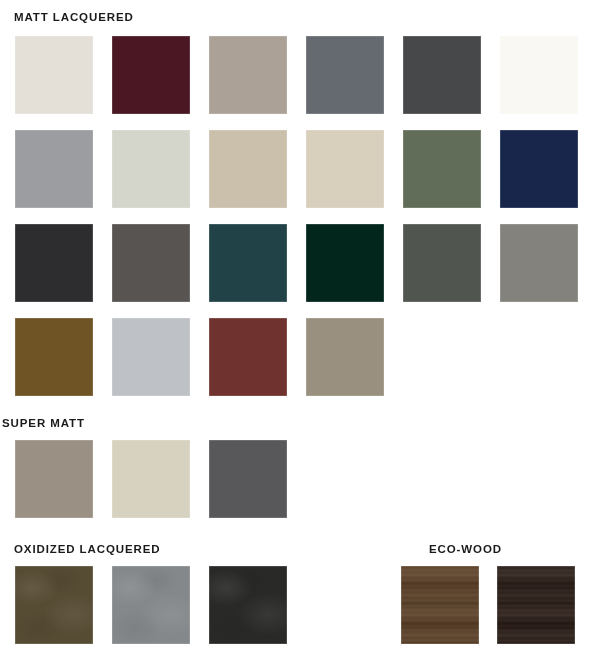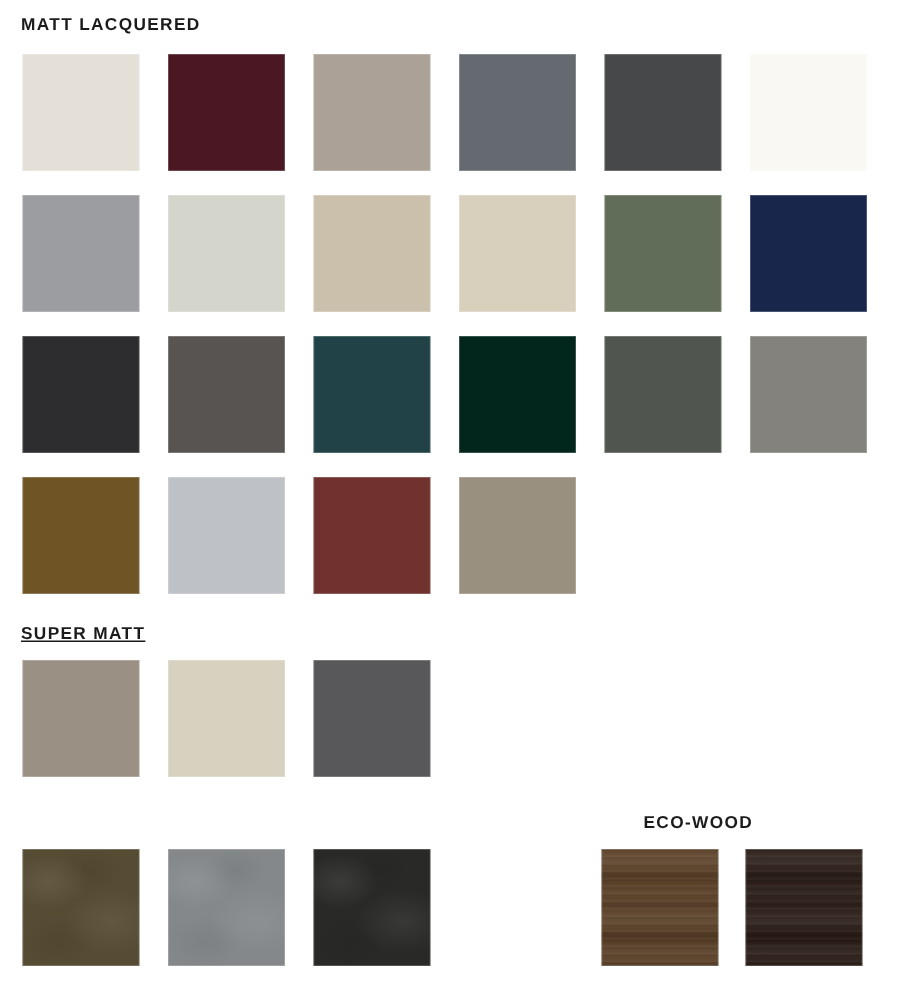--- a/index.html
+++ b/index.html
@@ -157,30 +157,31 @@
     </div>
     <div class="swatch tex-flat" title="#bec2c6" style="left: 112px; top: 318px;">
       <div class="swatch-inner" style="background-color: rgb(190, 194, 198);"></div>
     </div>
     <div class="swatch tex-flat" title="#6f322e" style="left: 209px; top: 318px;">
       <div class="swatch-inner" style="background-color: rgb(111, 50, 46);"></div>
     </div>
     <div class="swatch tex-flat" title="#99907f" style="left: 306px; top: 318px;">
       <div class="swatch-inner" style="background-color: rgb(153, 144, 127);"></div>
     </div>
-    <div class="section-label" style="left: 14px; top: 418px; text-decoration: underline;">SUPER MATT</div>
+    <div class="section-label" style="left: 2px; top: 418px;">SUPER MATT</div>
     <div class="swatch tex-flat" title="#9b9084" style="left: 15px; top: 440px;">
       <div class="swatch-inner" style="background-color: rgb(155, 144, 132);"></div>
     </div>
     <div class="swatch tex-flat" title="#d6d2bf" style="left: 112px; top: 440px;">
       <div class="swatch-inner" style="background-color: rgb(214, 210, 191);"></div>
     </div>
     <div class="swatch tex-flat" title="#58585a" style="left: 209px; top: 440px;">
       <div class="swatch-inner" style="background-color: rgb(88, 88, 90);"></div>
     </div>
+    <div class="section-label" style="left: 14px; top: 544px;">OXIDIZED LACQUERED</div>
     <div class="swatch tex-oxidized" title="#564b33" style="left: 15px; top: 566px;">
       <div class="swatch-inner" style="background-color: rgb(86, 75, 51);"></div>
     </div>
     <div class="swatch tex-oxidized" title="#85888a" style="left: 112px; top: 566px;">
       <div class="swatch-inner" style="background-color: rgb(133, 136, 138);"></div>
     </div>
     <div class="swatch tex-oxidized" title="#292927" style="left: 209px; top: 566px;">
       <div class="swatch-inner" style="background-color: rgb(41, 41, 39);"></div>
     </div>
     <div class="section-label" style="left: 393px; top: 544px; padding-left: 36px;">ECO-WOOD</div>

